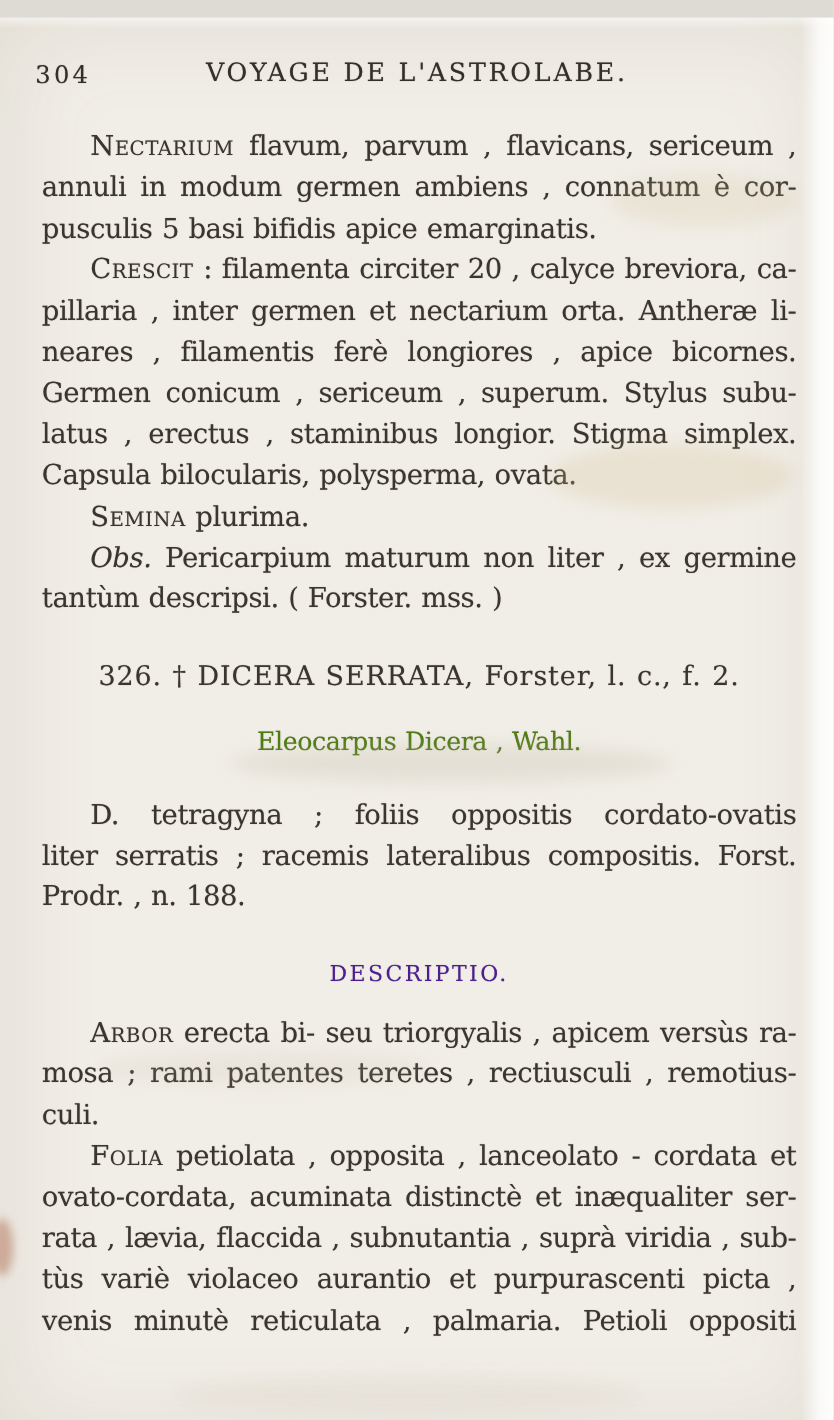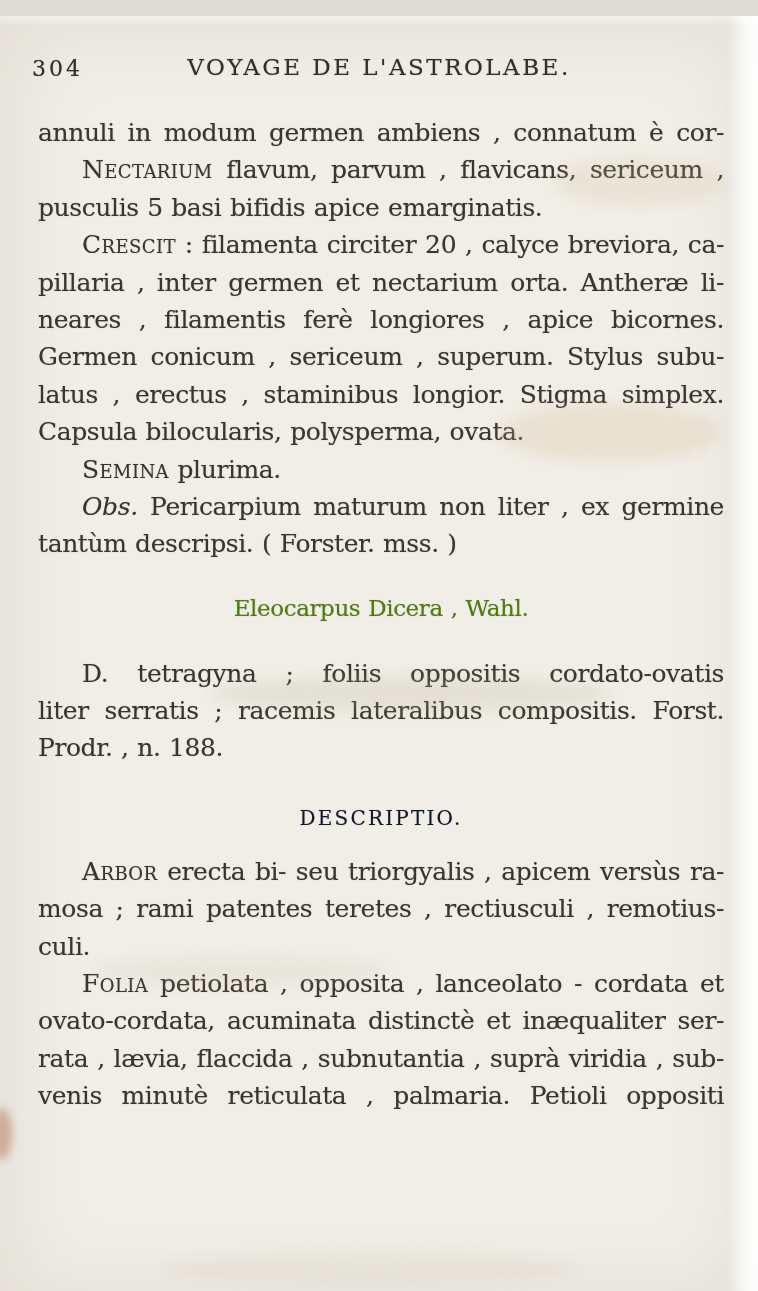--- a/index.html
+++ b/index.html
@@ -88,21 +88,21 @@
     margin-top:27px;
     font-size:23px;
     color:#4d7c0f;
     height:32px;
   }
   .descriptio{
     margin-top:33px;
     font-size:20px;
     letter-spacing:2.2px;
     height:28px;
-    color:#0f172a;
+    color:#4c1d95;
   }
   .mt-diag{margin-top:33px;}
   .mt-arbor{margin-top:25px;}
 </style>
 </head>
 <body>
 
 <div class="page">
 
   <div class="edge-top"></div>
@@ -114,22 +114,22 @@
   <div class="stain stain-6"></div>
 
   <div class="running-head">
     <span class="pagenum">304</span>
     <div class="run-title">VOYAGE DE L'ASTROLABE.</div>
   </div>
 
   <div class="textblock">
 
     <div class="para">
+      <div class="line indent"><span class="sc">Nectarium</span><span> flavum, parvum , flavicans, sericeum ,</span></div>
       <div class="line"><span>annuli in modum germen ambiens , connatum è cor-</span></div>
-      <div class="line indent"><span class="sc">Nectarium</span><span> flavum, parvum , flavicans, sericeum ,</span></div>
       <div class="line end"><span>pusculis 5 basi bifidis apice emarginatis.</span></div>
     </div>
 
     <div class="para">
       <div class="line indent"><span class="sc">Crescit</span><span> : filamenta circiter 20 , calyce breviora, ca-</span></div>
       <div class="line"><span>pillaria , inter germen et nectarium orta. Antheræ li-</span></div>
       <div class="line"><span>neares , filamentis ferè longiores , apice bicornes.</span></div>
       <div class="line"><span>Germen conicum , sericeum , superum. Stylus subu-</span></div>
       <div class="line"><span>latus , erectus , staminibus longior. Stigma simplex.</span></div>
       <div class="line end"><span>Capsula bilocularis, polysperma, ovata.</span></div>
@@ -137,20 +137,21 @@
 
     <div class="para">
       <div class="line end indent"><span class="sc">Semina</span><span> plurima.</span></div>
     </div>
 
     <div class="para">
       <div class="line indent"><span class="it">Obs.</span><span> Pericarpium maturum non liter , ex germine</span></div>
       <div class="line end"><span>tantùm descripsi. ( Forster. mss. )</span></div>
     </div>
 
+    <div class="chead species-heading"><span>326. † DICERA SERRATA, Forster, l. c., f. 2.</span></div>
 
     <div class="chead synonym"><span>Eleocarpus Dicera , Wahl.</span></div>
 
     <div class="para mt-diag">
       <div class="line indent"><span>D. tetragyna ; foliis oppositis cordato-ovatis inæqua-</span></div>
       <div class="line"><span>liter serratis ; racemis lateralibus compositis. Forst.</span></div>
       <div class="line end"><span>Prodr. , n. 188.</span></div>
     </div>
 
 
@@ -159,19 +160,20 @@
     <div class="para mt-arbor">
       <div class="line indent"><span class="sc">Arbor</span><span> erecta bi- seu triorgyalis , apicem versùs ra-</span></div>
       <div class="line"><span>mosa ; rami patentes teretes , rectiusculi , remotius-</span></div>
       <div class="line end"><span>culi.</span></div>
     </div>
 
     <div class="para">
       <div class="line indent"><span class="sc">Folia</span><span> petiolata , opposita , lanceolato - cordata et</span></div>
       <div class="line"><span>ovato-cordata, acuminata distinctè et inæqualiter ser-</span></div>
       <div class="line"><span>rata , lævia, flaccida , subnutantia , suprà viridia , sub-</span></div>
+      <div class="line"><span>tùs variè violaceo aurantio et purpurascenti picta ,</span></div>
       <div class="line"><span>venis minutè reticulata , palmaria. Petioli oppositi</span></div>
     </div>
 
   </div>
 
   <div class="edge-right"></div>
 </div>
 
 </body></html>

